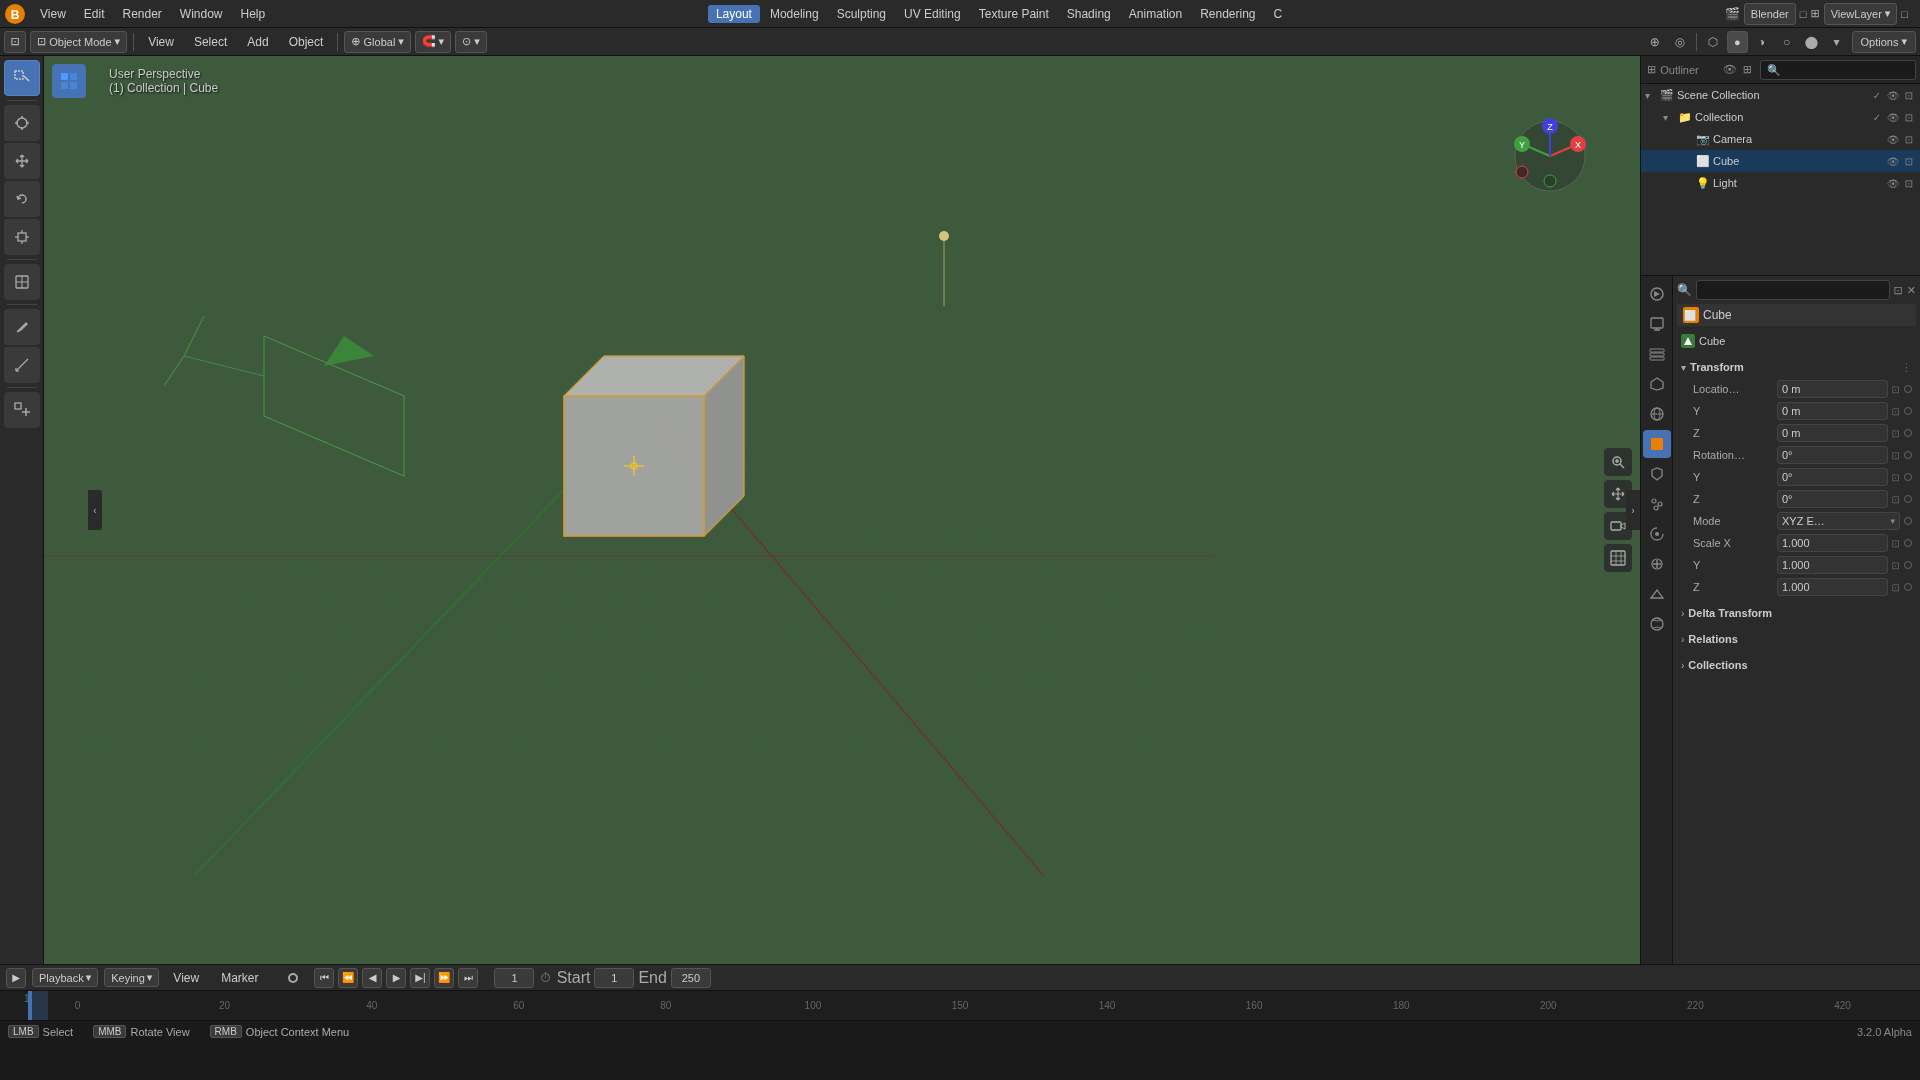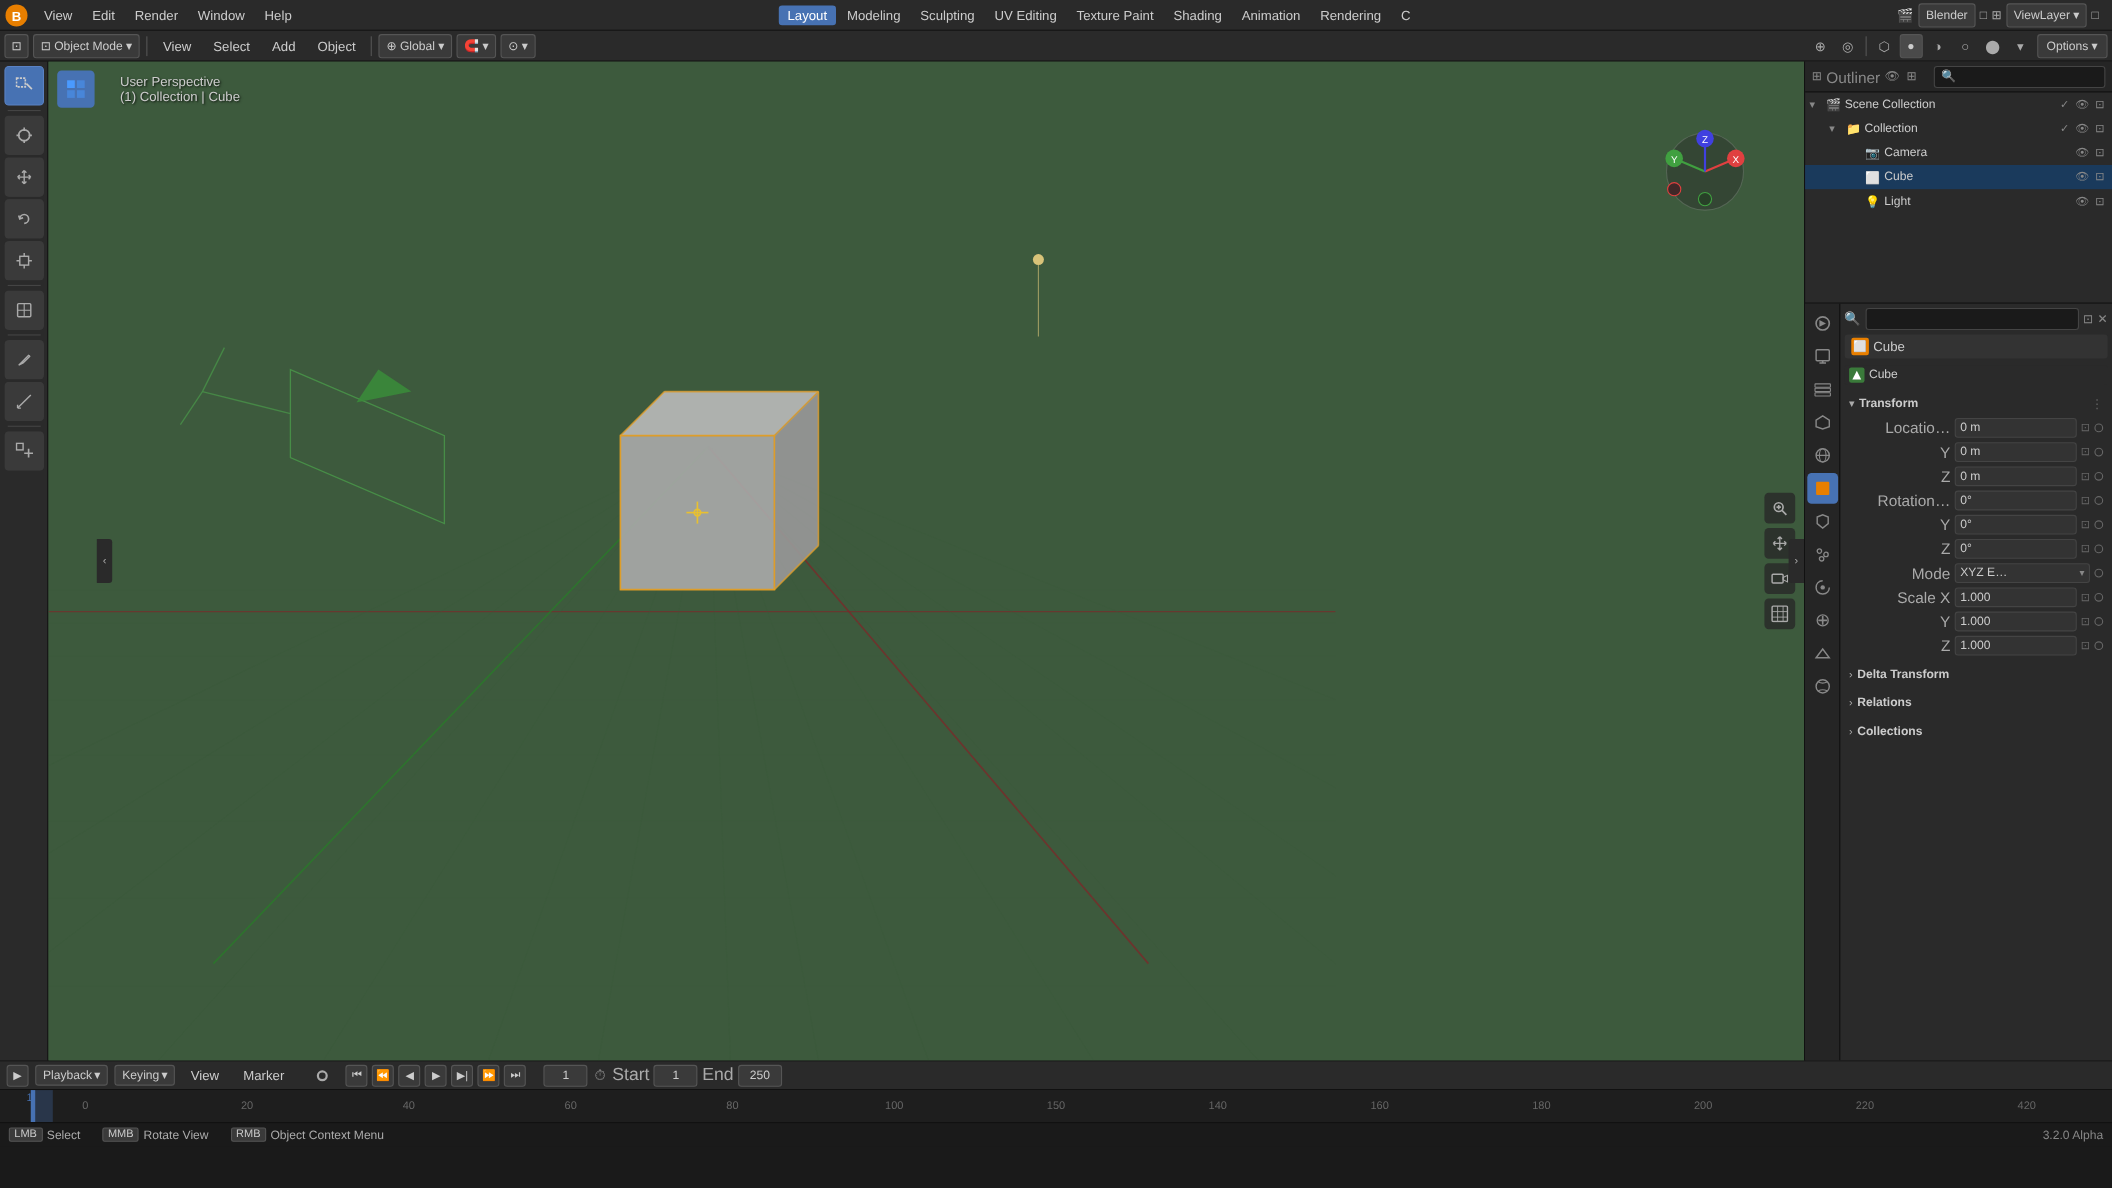--- a/index.html
+++ b/index.html
@@ -298,23 +298,23 @@
 
     .prop-row {
       display: flex;
       align-items: center;
       height: 22px;
       padding: 0 4px 0 16px;
       gap: 4px;
     }
     .prop-label {
       color: #aaa;
-      font-size: 14px;
+      font-size: 11px;
       width: 80px;
-      text-align: right;
+      text-align: left;
       flex-shrink: 0;
     }
     .prop-value {
       flex: 1;
       background: #333;
       border: 1px solid #444;
       border-radius: 3px;
       color: #ccc;
       font-size: 11px;
       padding: 1px 4px;
@@ -845,21 +845,21 @@
     <div style="position:absolute;left:44px;top:50%;transform:translateY(-50%);width:14px;height:40px;background:#2a2a2a;display:flex;align-items:center;justify-content:center;cursor:pointer;border-radius:0 3px 3px 0;z-index:20;">
       <span style="color:#aaa;font-size:10px;">‹</span>
     </div>
   </div>
 
   <div id="right-panel">
 
     <div style="height:220px;display:flex;flex-direction:column;border-bottom:1px solid #111;">
       <div id="outliner-header">
         <span style="font-size:11px;color:#888;">⊞</span>
-        <span style="font-size:14px;color:#888;margin-right:0;">Outliner</span>
+        <span style="font-size:11px;color:#888;margin-right:20px;">Outliner</span>
         <span style="font-size:11px;color:#888;">👁</span>
         <span style="font-size:11px;color:#888;margin-left:2px;">⊞</span>
         <div style="flex:1"></div>
         <input class="outliner-search" type="text" placeholder="🔍" style="">
       </div>
 
       <div class="tree-item">
         <span class="tree-arrow">▾</span>
         <span class="tree-icon" style="color:#aaaaff;">🎬</span>
         <span class="tree-label">Scene Collection</span>

